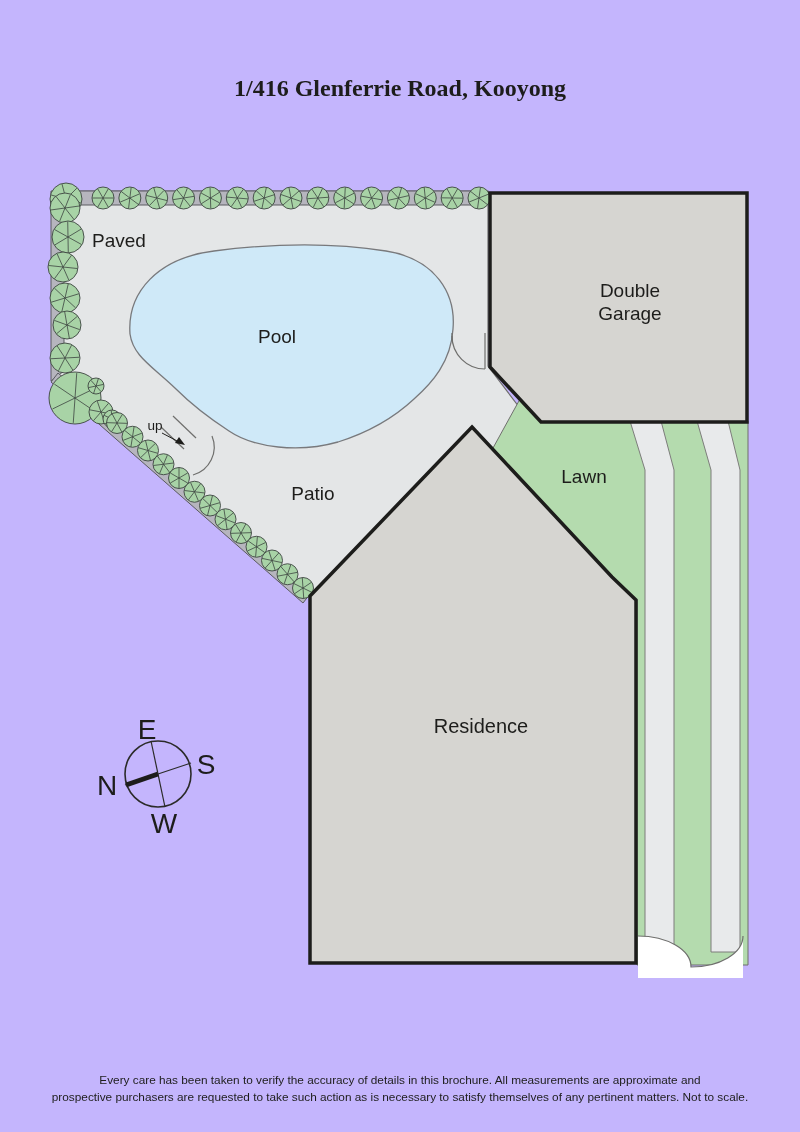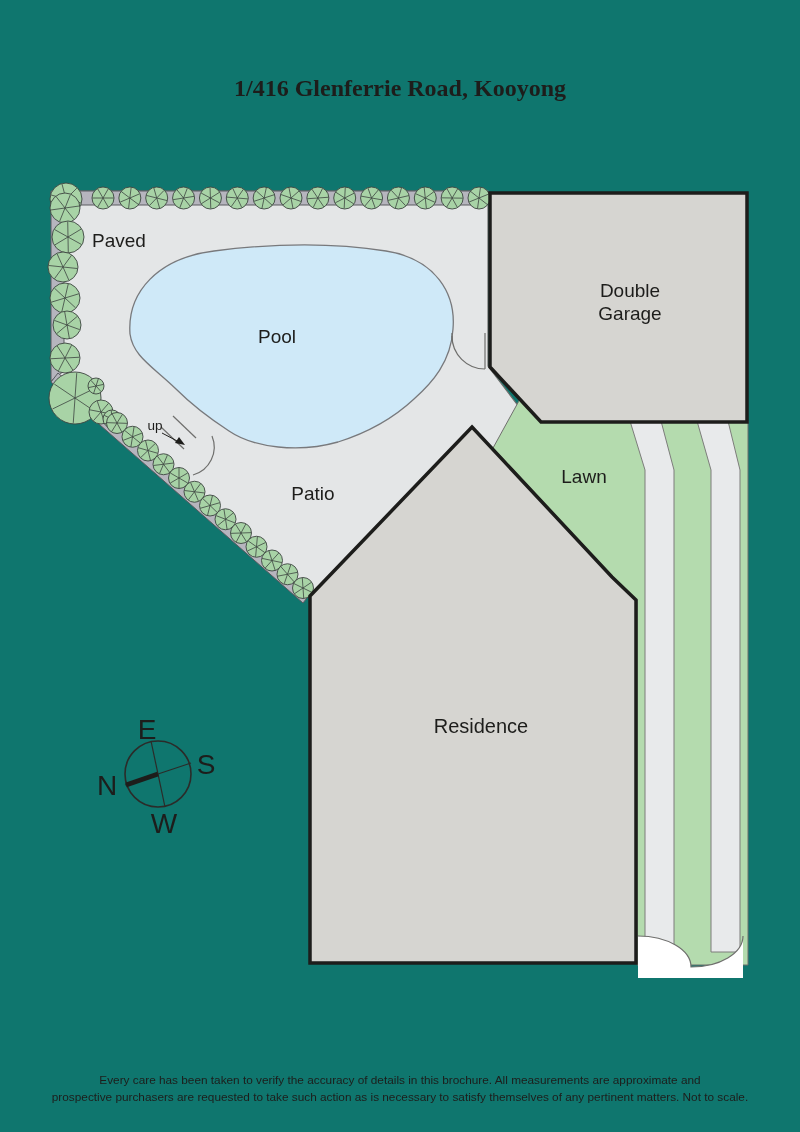--- a/index.html
+++ b/index.html
@@ -1,16 +1,16 @@
 <!DOCTYPE html>
 <html><head>
 <meta charset="utf-8">
 <style>
   html,body{margin:0;padding:0;background:#ffffff;}
-  .stage{position:relative;width:800px;height:1132px;background:#0f766e;overflow:hidden;
+  .stage{position:relative;width:800px;height:1132px;background:#c4b5fd;overflow:hidden;
          font-family:"Liberation Sans",sans-serif;}
   svg{position:absolute;left:0;top:0;}
   .title-text{font-family:"Liberation Serif",serif;font-weight:bold;font-size:24px;fill:#1d1d1b;}
   .map-label{font-family:"Liberation Sans",sans-serif;font-size:19px;fill:#1d1d1b;}
   .map-label-big{font-family:"Liberation Sans",sans-serif;font-size:20px;fill:#1d1d1b;}
   .map-label-sm{font-family:"Liberation Sans",sans-serif;font-size:13.5px;fill:#1d1d1b;}
   .compass-letter{font-family:"Liberation Sans",sans-serif;font-size:28px;fill:#1d1d1b;}
   .disclaimer-text{font-family:"Liberation Sans",sans-serif;font-size:11.8px;fill:#1d1d1b;}
   .thin{stroke:#6f6f6d;stroke-width:1.2;fill:none;}
   .thick{stroke:#1d1d1b;stroke-width:3.5;stroke-linejoin:miter;}

